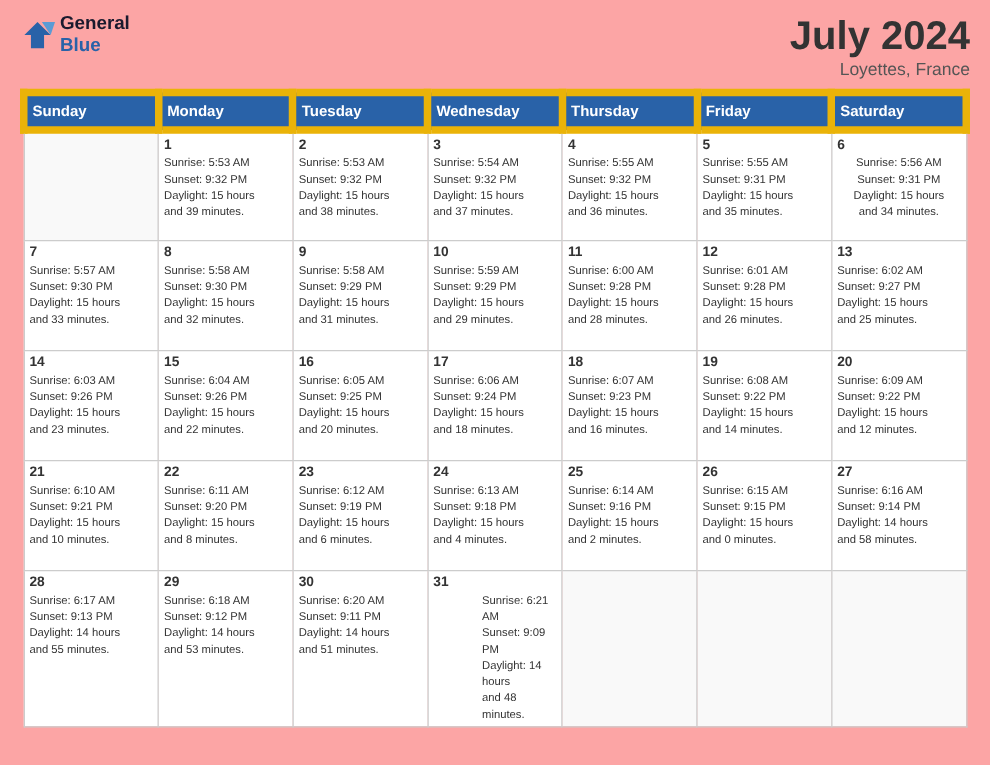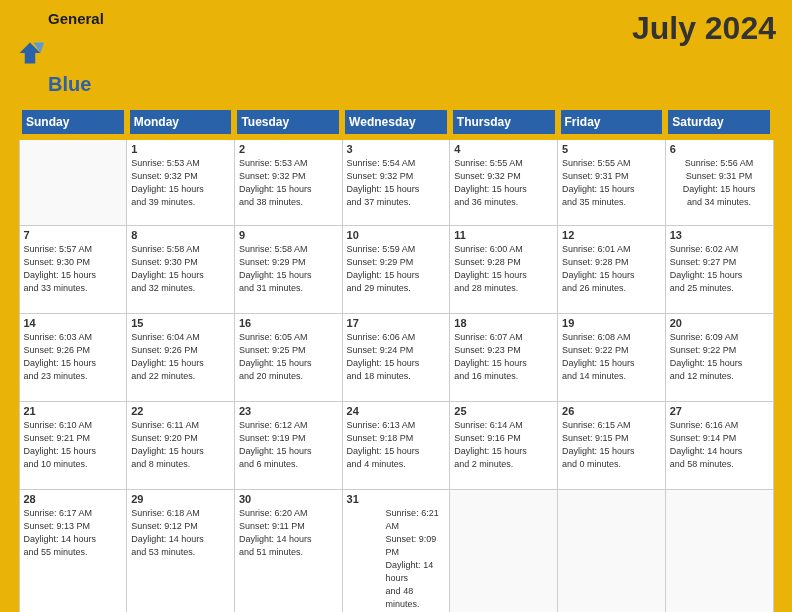--- a/index.html
+++ b/index.html
@@ -6,21 +6,21 @@
     body {
       font-family: Arial, Helvetica, sans-serif;
       background: #fff;
       width: 792px;
       height: 612px;
       overflow: hidden;
     }
     .page {
       width: 792px;
       height: 612px;
-      background: #eab308;
+      background: #fca5a5;
       padding: 10px 16px 10px 16px;
     }
     .header {
       display: flex;
       justify-content: space-between;
       align-items: flex-start;
       margin-bottom: 8px;
     }
     .logo {
       display: flex;
@@ -91,25 +91,26 @@
 
 <div class="page">
   <div class="header">
     <div class="logo">
       <svg class="logo-icon" viewBox="0 0 32 32">
         <polygon points="16,4 28,16 22,16 22,28 10,28 10,16 4,16" fill="#2962a8"></polygon>
         <polygon points="20,4 32,4 28,16" fill="#5b9bd5"></polygon>
       </svg>
       <div class="logo-text">
         <span style="font-size:15px;font-weight:bold;color:#1a1a2e;line-height:1.2;">General</span>
-        <span style="font-size:20px;font-weight:bold;color:#2962a8;line-height:1.2;margin-top:44px;">Blue</span>
+        <span style="font-size:15px;font-weight:bold;color:#2962a8;line-height:1.2;">Blue</span>
       </div>
     </div>
     <div class="title-block">
       <div class="month-title">July 2024</div>
+      <div class="location">Loyettes, France</div>
     </div>
   </div>
 
   <table class="calendar">
     <thead>
       <tr>
         <th>Sunday</th>
         <th>Monday</th>
         <th>Tuesday</th>
         <th>Wednesday</th>

